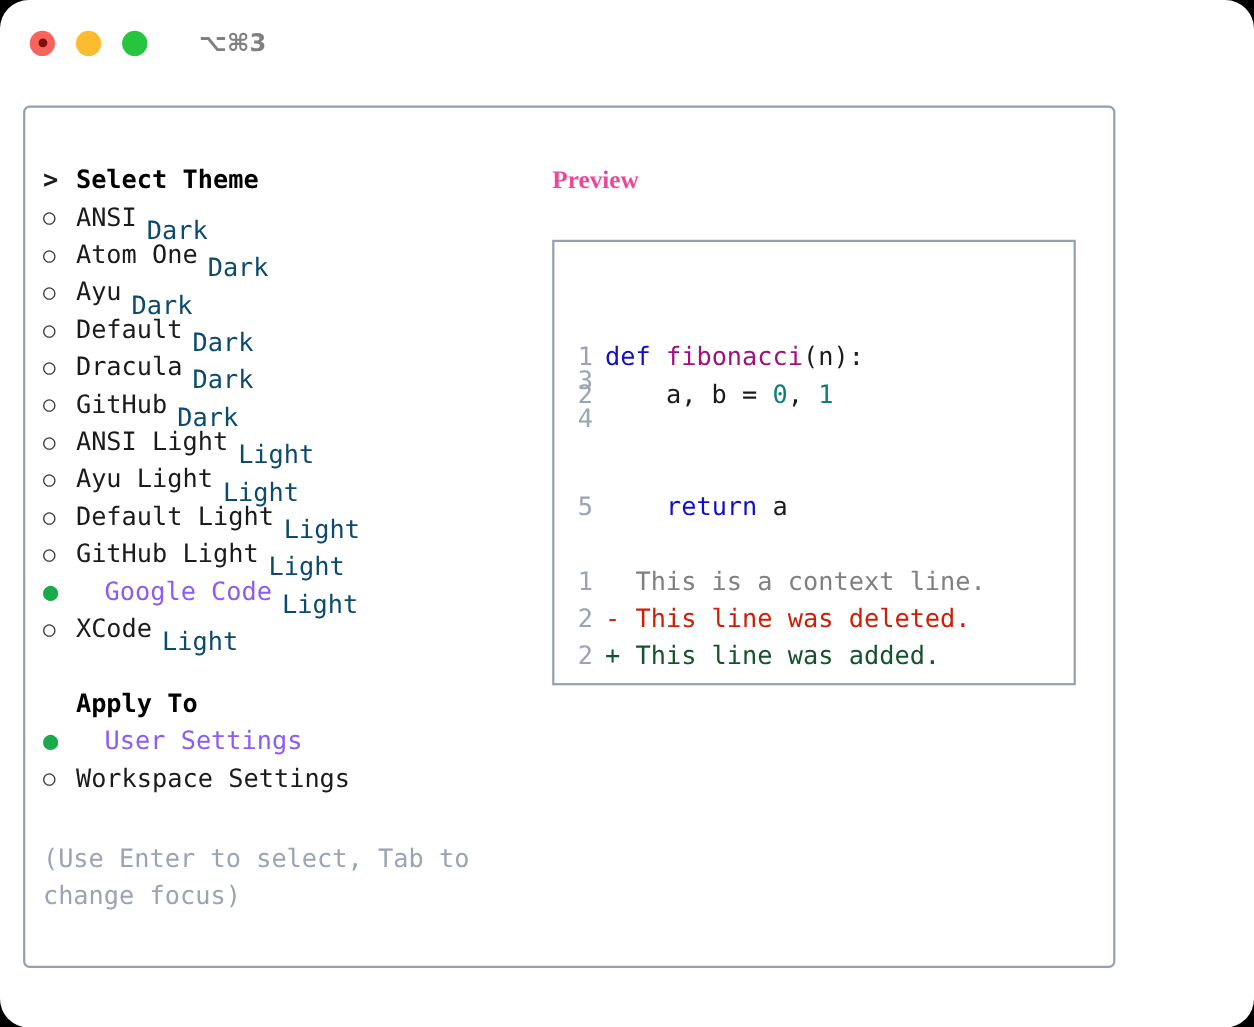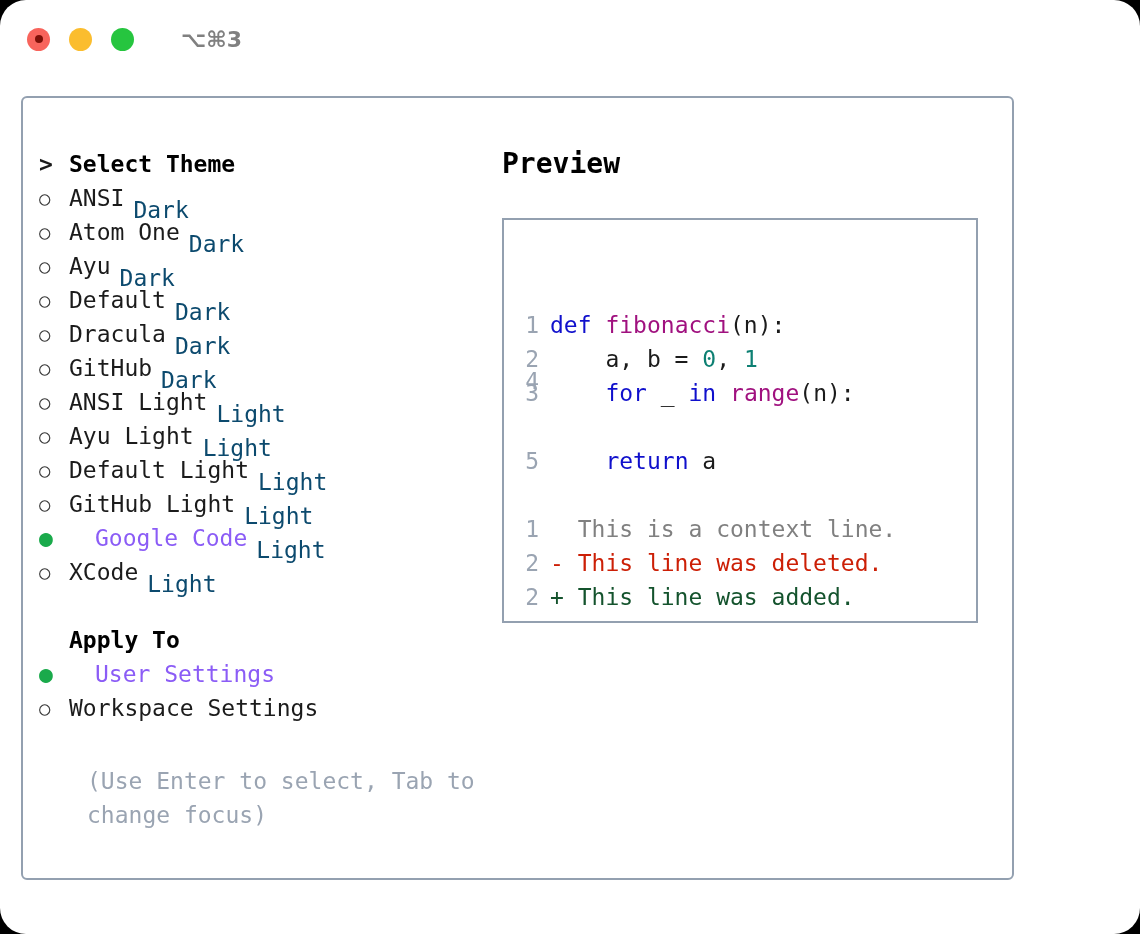--- a/index.html
+++ b/index.html
@@ -145,36 +145,36 @@
 
   .hint {
     position: absolute;
     left: 16px;
     top: 666px;
     width: 420px;
     color: #9aa4b2;
     font-size: 23px;
     line-height: 34px;
     white-space: pre-wrap;
-    margin-left: 48px;
   }
 
   
   .right-col {
     position: absolute;
     left: 479px;
     top: 49px;
     width: 490px;
   }
   .preview-title {
-    font-size: 28px;
-    font-weight: 700;
-    color: #000000;
-    line-height: 34px;
-    white-space: pre;
+    font-size: 23px;
+    font-weight: 700;
+    color: #ec4899;
+    line-height: 34px;
+    white-space: pre;
+    font-family: Liberation Serif, serif;
   }
   .code-box {
     margin-top: 37px;
     width: 476px;
     height: 405px;
     border: 2px solid #93a0b0;
     box-sizing: border-box;
     background: #ffffff;
     position: relative;
   }
@@ -265,21 +265,21 @@
       <div class="hint">(Use Enter to select, Tab to change focus)</div>
 
       <div class="right-col">
         <div class="preview-title">Preview</div>
 
         <div class="code-box">
           <div class="code-body">
             <div id="code-lines">
                 <div class="code-line"><span class="ln">1</span><span class="code-text"><span class="tok-kw">def </span><span class="tok-fn">fibonacci</span><span class="tok-pln">(n):</span></span></div>
                 <div class="code-line"><span class="ln">2</span><span class="code-text"><span class="tok-pln">    a, b = </span><span class="tok-num">0</span><span class="tok-pln">, </span><span class="tok-num">1</span></span></div>
-                <div class="code-line"><span class="ln">3</span><span class="code-text"><span class="tok-pln">    </span><span class="tok-kw">for</span><span class="tok-pln"> _ </span><span class="tok-kw">in</span><span class="tok-pln"> </span><span class="tok-fn">range</span><span class="tok-pln">(n):</span></span></div>
+                <div class="code-line"><span class="ln">3</span></div>
                 <div class="code-line"><span class="ln">4</span></div>
                 <div class="code-line"><span class="ln">5</span><span class="code-text"><span class="tok-pln">    </span><span class="tok-kw">return</span><span class="tok-pln"> a</span></span></div>
               </div>
             <div class="blank-line"></div>
             <div id="diff-lines">
                 <div class="code-line"><span class="ln">1</span><span class="code-text diff-ctx">  This is a context line.</span></div>
                 <div class="code-line"><span class="ln">2</span><span class="code-text diff-del">- This line was deleted.</span></div>
                 <div class="code-line"><span class="ln">2</span><span class="code-text diff-add">+ This line was added.</span></div>
               </div>
           </div>

